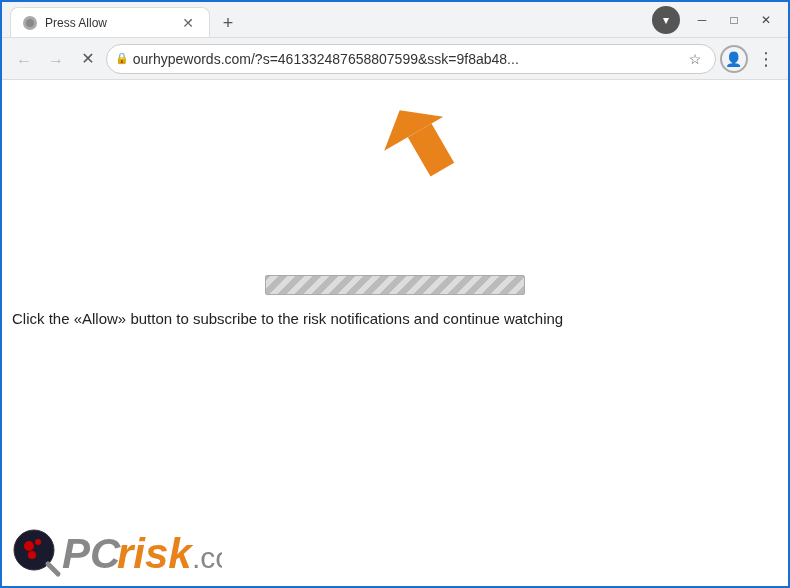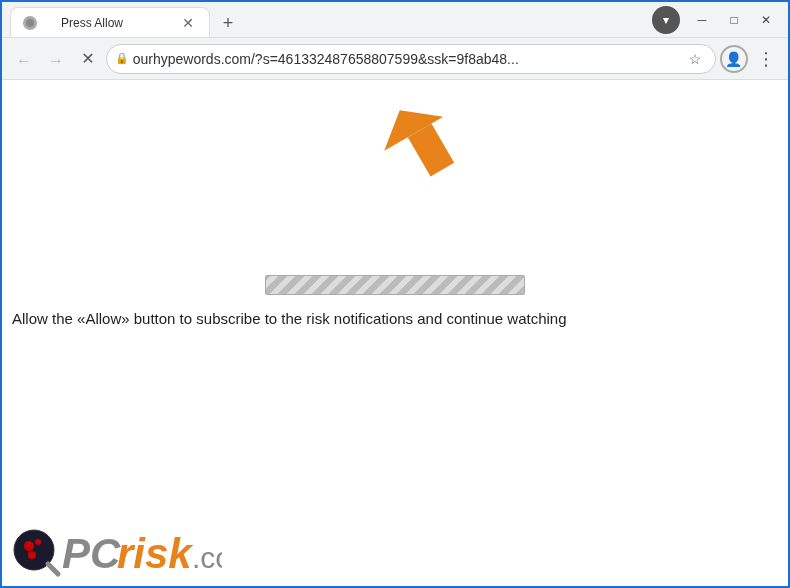--- a/index.html
+++ b/index.html
@@ -32,21 +32,21 @@
 
     .tab {
       background: #fff;
       border: 1px solid #ddd;
       border-bottom: none;
       border-radius: 8px 8px 0 0;
       height: 30px;
       padding: 0 12px;
       display: flex;
       align-items: center;
-      gap: 24px;
+      gap: 8px;
       min-width: 200px;
       max-width: 240px;
     }
 
     .tab-favicon {
       width: 14px;
       height: 14px;
       background: #aaa;
       border-radius: 50%;
       display: flex;
@@ -345,21 +345,21 @@
         <polygon points="15,30 90,30 52,0" fill="#e8821a"></polygon>
       </g>
     </svg>
   </div>
 
   <div class="progress-area">
     <div class="progress-bar"></div>
   </div>
 
   <div class="instruction-text">
-    <span>Allow the </span><b>«Allow»</b><span> button to subscribe to the risk notifications and continue watching</span>
+    <span>Click the </span><b>«Allow»</b><span> button to subscribe to the risk notifications and continue watching</span>
   </div>
 
   <div class="pcrisk-logo">
 
     <svg class="pcrisk-icon" viewBox="0 0 50 50" xmlns="http://www.w3.org/2000/svg">
       <circle cx="22" cy="22" r="20" fill="#1a1a2e" stroke="#333" stroke-width="1"></circle>
       <circle cx="17" cy="18" r="5" fill="#cc0000"></circle>
       <circle cx="26" cy="14" r="3" fill="#cc0000"></circle>
       <circle cx="20" cy="27" r="4" fill="#cc0000"></circle>
 

